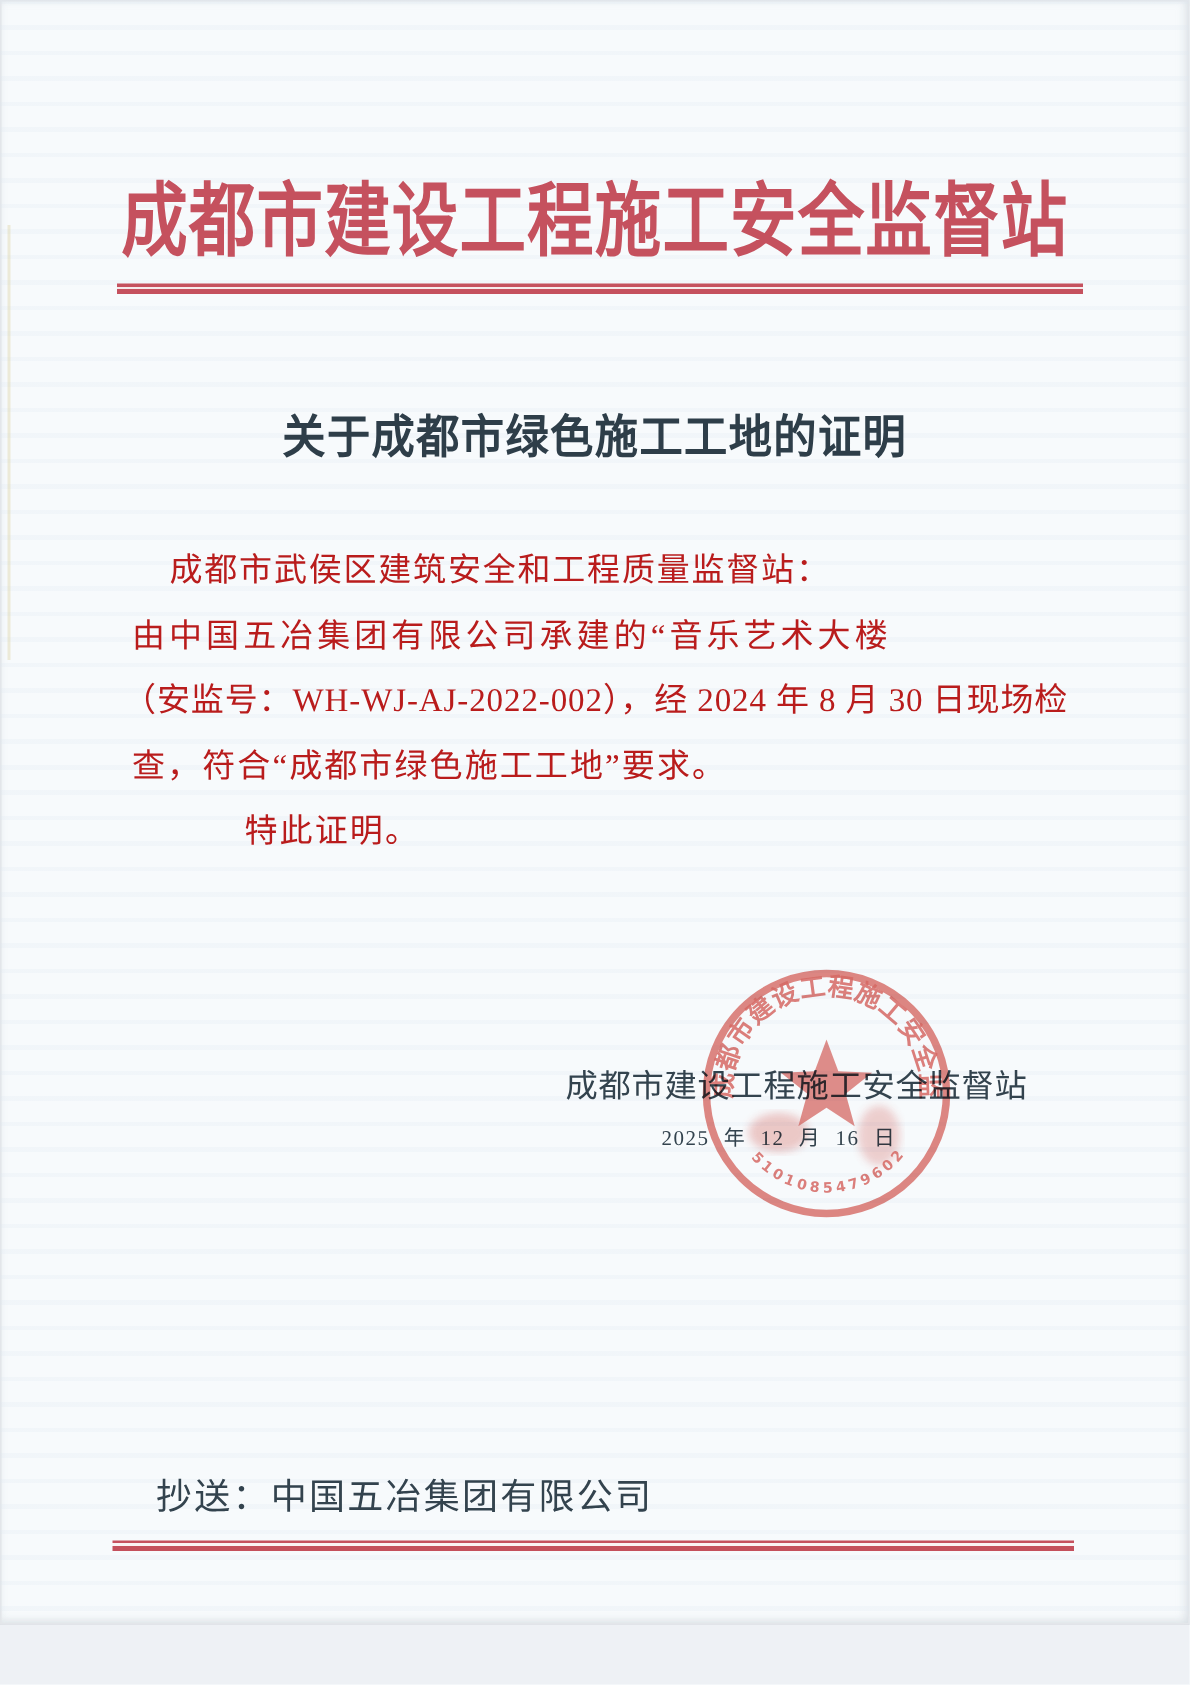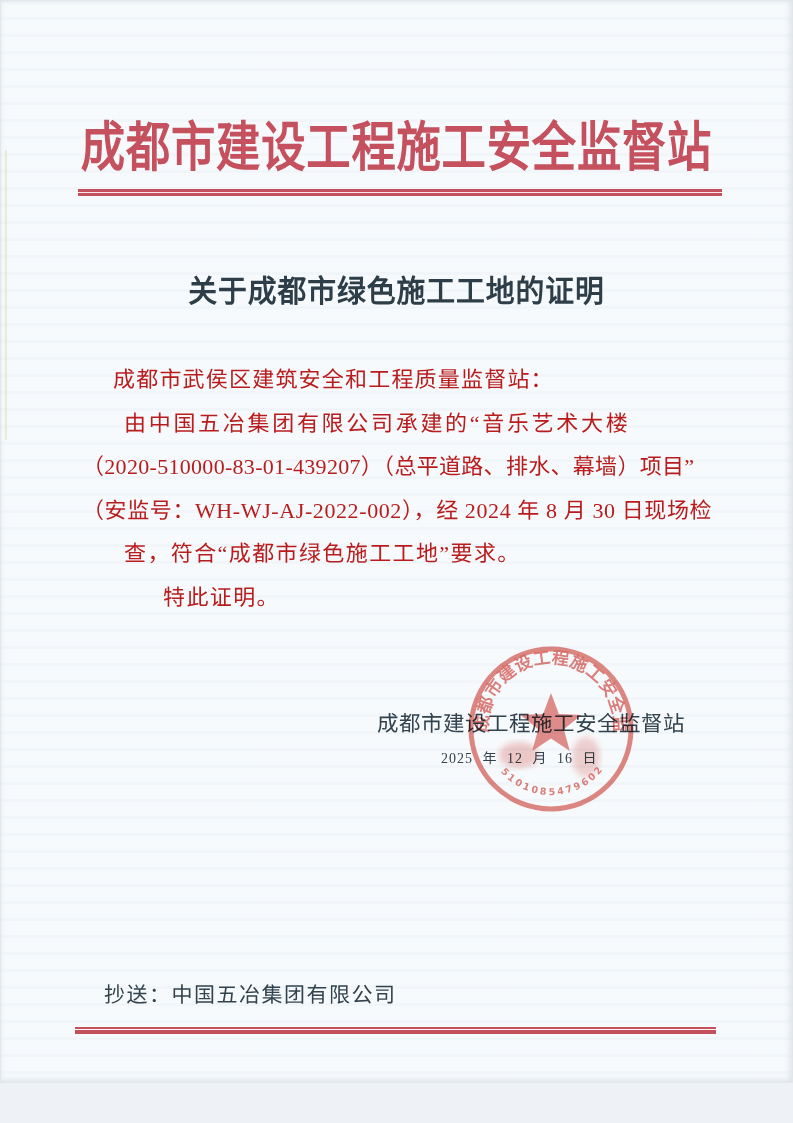--- a/index.html
+++ b/index.html
@@ -51,21 +51,21 @@
     transform:scaleX(.93);
     letter-spacing:1px;
     white-space:nowrap;
   }
   .body-block{
     position:absolute;top:358px;left:88px;width:636px;
     font-size:22px;line-height:43.5px;
     color:#b91c1c;
     white-space:nowrap;
   }
-  .body-line{letter-spacing:1.2px;margin-left:36px;}
+  .body-line{letter-spacing:1.2px;}
   .body-line.l1{margin-left:25px;}
   .body-line.l2{letter-spacing:2.7px;}
   .body-line.l3{margin-left:-6px;letter-spacing:.3px;}
   .body-line.l4{margin-left:-6px;letter-spacing:.6px;}
   .body-line.l5{letter-spacing:1.4px;}
   .body-line.l6{margin-left:75px;letter-spacing:1.4px;}
   .signature{
     position:absolute;top:706px;left:377px;
     font-size:21.5px;color:#33434e;letter-spacing:.5px;
     white-space:nowrap;z-index:2;
@@ -76,21 +76,21 @@
     white-space:nowrap;z-index:2;
   }
   .seal{
     position:absolute;left:459px;top:637px;width:184px;height:184px;
     z-index:3;
     mix-blend-mode:multiply;
     opacity:.88;
   }
   .cc-line{
     position:absolute;top:978px;left:104px;
-    font-size:21px;color:#33434e;letter-spacing:1.5px;
+    font-size:24px;color:#33434e;letter-spacing:1.5px;
     white-space:nowrap;
   }
   .footer-rule{
     position:absolute;top:1027px;left:75px;width:641px;height:8px;
     background:linear-gradient(to bottom,#c5515e 0 2px,#faf3f4 2px 3.5px,#c4505c 3.5px 7px,rgba(0,0,0,0) 7px);
   }
 </style>
 </head>
 <body>
 
@@ -100,21 +100,20 @@
 
   <div class="letterhead">成都市建设工程施工安全监督站</div>
 
   <div class="letterhead-rule"></div>
 
   <div class="doc-title">关于成都市绿色施工工地的证明</div>
 
   <div class="body-block">
     <div class="body-line l1">成都市武侯区建筑安全和工程质量监督站：</div>
     <div class="body-line l2">由中国五冶集团有限公司承建的“音乐艺术大楼</div>
-    <div class="body-line l3">（2020-510000-83-01-439207）（总平道路、排水、幕墙）项目”</div>
     <div class="body-line l4">（安监号：WH-WJ-AJ-2022-002），经 2024 年 8 月 30 日现场检</div>
     <div class="body-line l5">查，符合“成都市绿色施工工地”要求。</div>
     <div class="body-line l6">特此证明。</div>
   </div>
 
   <div class="signature">成都市建设工程施工安全监督站</div>
 
   <div class="date-line">2025 年 12 月 16 日</div>
 
   <svg class="seal" viewBox="0 0 184 184" xmlns="http://www.w3.org/2000/svg">

